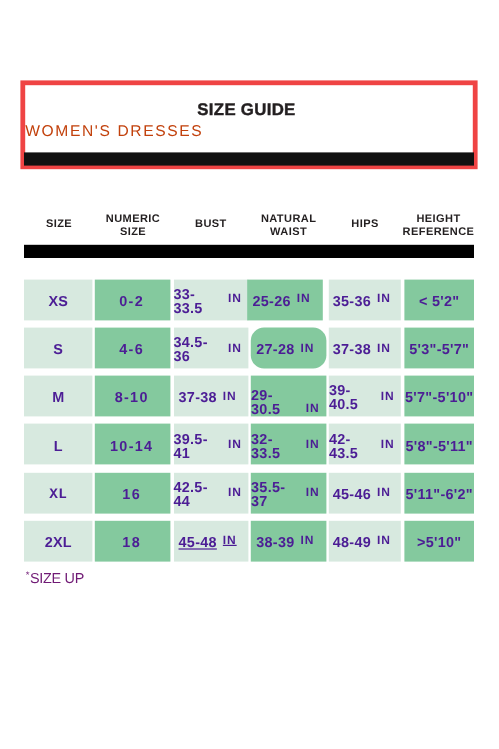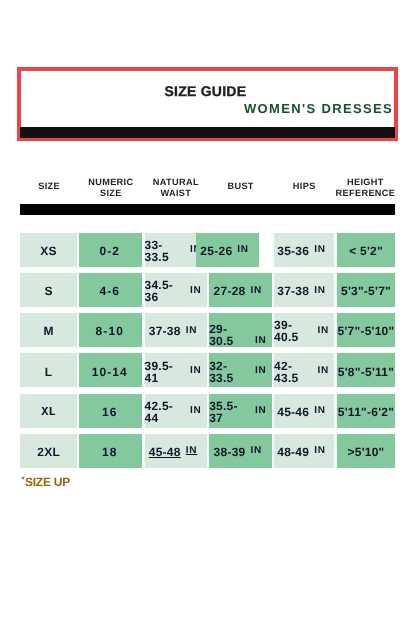--- a/index.html
+++ b/index.html
@@ -2,68 +2,68 @@
 <html><head>
 <meta charset="utf-8">
 <style>
   html,body{margin:0;padding:0;}
   body{width:416px;height:624px;background:#ffffff;font-family:"Liberation Sans",sans-serif;-webkit-font-smoothing:antialiased;text-rendering:geometricPrecision;}
   .page{position:relative;width:416px;height:624px;overflow:hidden;}
   
   .page{-webkit-font-smoothing:antialiased;-moz-osx-font-smoothing:grayscale;transform:translateZ(0);will-change:transform;}
   .header-card{position:absolute;left:17px;top:67px;width:381px;height:73.5px;border:4px solid #ef4444;box-sizing:border-box;background:#fff;}
   .header-title{position:absolute;left:0;right:4.2px;top:14.1px;text-align:center;font-size:14px;font-weight:bold;letter-spacing:0.25px;color:#231f20;line-height:12px;-webkit-text-stroke:0.35px #231f20;}
-  .header-sub{position:absolute;left:0;right:1px;top:32.3px;text-align:right;font-size:13px;font-weight:700;letter-spacing:1.35px;color:#14532d;line-height:12px;}
+  .header-sub{position:absolute;left:0;right:1px;top:32.3px;text-align:left;font-size:13px;font-weight:400;letter-spacing:1.35px;color:#c2410c;line-height:12px;}
   .header-bar{position:absolute;left:-1px;right:-1px;bottom:-1px;height:10.8px;background:#111111;}
   .colheads{position:absolute;left:20px;top:169.5px;width:375.4px;height:37.8px;display:flex;}
   .colhead{display:flex;align-items:center;justify-content:center;text-align:center;font-size:9.2px;font-weight:bold;letter-spacing:0.35px;line-height:11.6px;color:#231f20;}
   .colhead.one{padding-bottom:3.6px;}
   .blackbar{position:absolute;left:20px;top:203.9px;width:375.4px;height:11.4px;background:#000;}
   .table{position:absolute;left:20px;top:232.8px;width:375.4px;}
   .row{position:relative;height:34.0px;margin-bottom:6.2px;}
-  .cell{position:absolute;top:0;bottom:0;display:flex;align-items:center;justify-content:center;font-size:12px;font-weight:bold;color:#0f172a;letter-spacing:0.25px;line-height:1;padding-top:2.6px;box-sizing:border-box;}
+  .cell{position:absolute;top:0;bottom:0;display:flex;align-items:center;justify-content:center;font-size:12px;font-weight:bold;color:#4c1d95;letter-spacing:0.25px;line-height:1;padding-top:2.6px;box-sizing:border-box;}
   .cell.dark.numeric{letter-spacing:1.1px;padding-right:2.2px;}
   .cell.hasunit{padding-right:5.5px;}
   .cell.light{background:#d7e9df;}
   .cell.dark{background:#84c99e;}
   .unit{font-size:10px;letter-spacing:0.75px;margin-left:5px;position:relative;top:-0.7px;}
-  .footnote{position:absolute;left:21.5px;top:475px;font-size:12px;font-weight:bold;color:#a16207;letter-spacing:-0.22px;white-space:nowrap;}
+  .footnote{position:absolute;left:21.5px;top:475px;font-size:12px;font-weight:normal;color:#701a75;letter-spacing:-0.22px;white-space:nowrap;}
   .ast{font-size:8px;position:relative;top:-4.2px;margin-right:0.5px;display:inline-block;}
 </style>
 </head>
 <body>
 
 <div class="page">
   <div class="header-card">
     <div class="header-title">SIZE GUIDE</div>
     <div class="header-sub">WOMEN'S DRESSES</div>
     <div class="header-bar"></div>
   </div>
   <div class="colheads" id="colheads">
       <div class="colhead one" style="width: 58.3px;">SIZE</div>
       <div class="colhead" style="width: 65.1px;">NUMERIC SIZE</div>
+      <div class="colhead one" style="width: 64.7px;">BUST</div>
       <div class="colhead" style="width: 64.9px;">NATURAL WAIST</div>
-      <div class="colhead one" style="width: 64.7px;">BUST</div>
       <div class="colhead one" style="width: 62.5px;">HIPS</div>
       <div class="colhead" style="width: 59.9px;">HEIGHT REFERENCE</div>
     </div>
   <div class="blackbar"></div>
   <div class="table" id="table">
       <div class="row">
         <div class="cell light" style="left: 0px; width: 57.2px;">
           <span>XS</span>
         </div>
         <div class="cell dark numeric" style="left: 59.4px; width: 62.9px;">
           <span>0-2</span>
         </div>
         <div class="cell light hasunit" style="left: 124.5px; width: 62.5px;">
           <span>33-33.5</span>
           <span class="unit">IN</span>
         </div>
-        <div class="cell dark hasunit" style="left: 176px; width: 62.7px;">
+        <div class="cell dark hasunit" style="left: 186px; width: 62.7px;">
           <span>25-26</span>
           <span class="unit">IN</span>
         </div>
         <div class="cell light hasunit" style="left: 254.1px; width: 60.3px;">
           <span>35-36</span>
           <span class="unit">IN</span>
         </div>
         <div class="cell dark" style="left: 316.6px; width: 58.8px;">
           <span>&lt; 5'2"</span>
         </div>
@@ -72,21 +72,21 @@
         <div class="cell light" style="left: 0px; width: 57.2px;">
           <span>S</span>
         </div>
         <div class="cell dark numeric" style="left: 59.4px; width: 62.9px;">
           <span>4-6</span>
         </div>
         <div class="cell light hasunit" style="left: 124.5px; width: 62.5px;">
           <span>34.5-36</span>
           <span class="unit">IN</span>
         </div>
-        <div class="cell dark hasunit" style="left: 189.2px; width: 62.7px;">
+        <div class="cell dark hasunit" style="left: 189.2px; width: 62.7px; border-radius: 11px;">
           <span>27-28</span>
           <span class="unit">IN</span>
         </div>
         <div class="cell light hasunit" style="left: 254.1px; width: 60.3px;">
           <span>37-38</span>
           <span class="unit">IN</span>
         </div>
         <div class="cell dark" style="left: 316.6px; width: 58.8px;">
           <span>5'3"-5'7"</span>
         </div>

